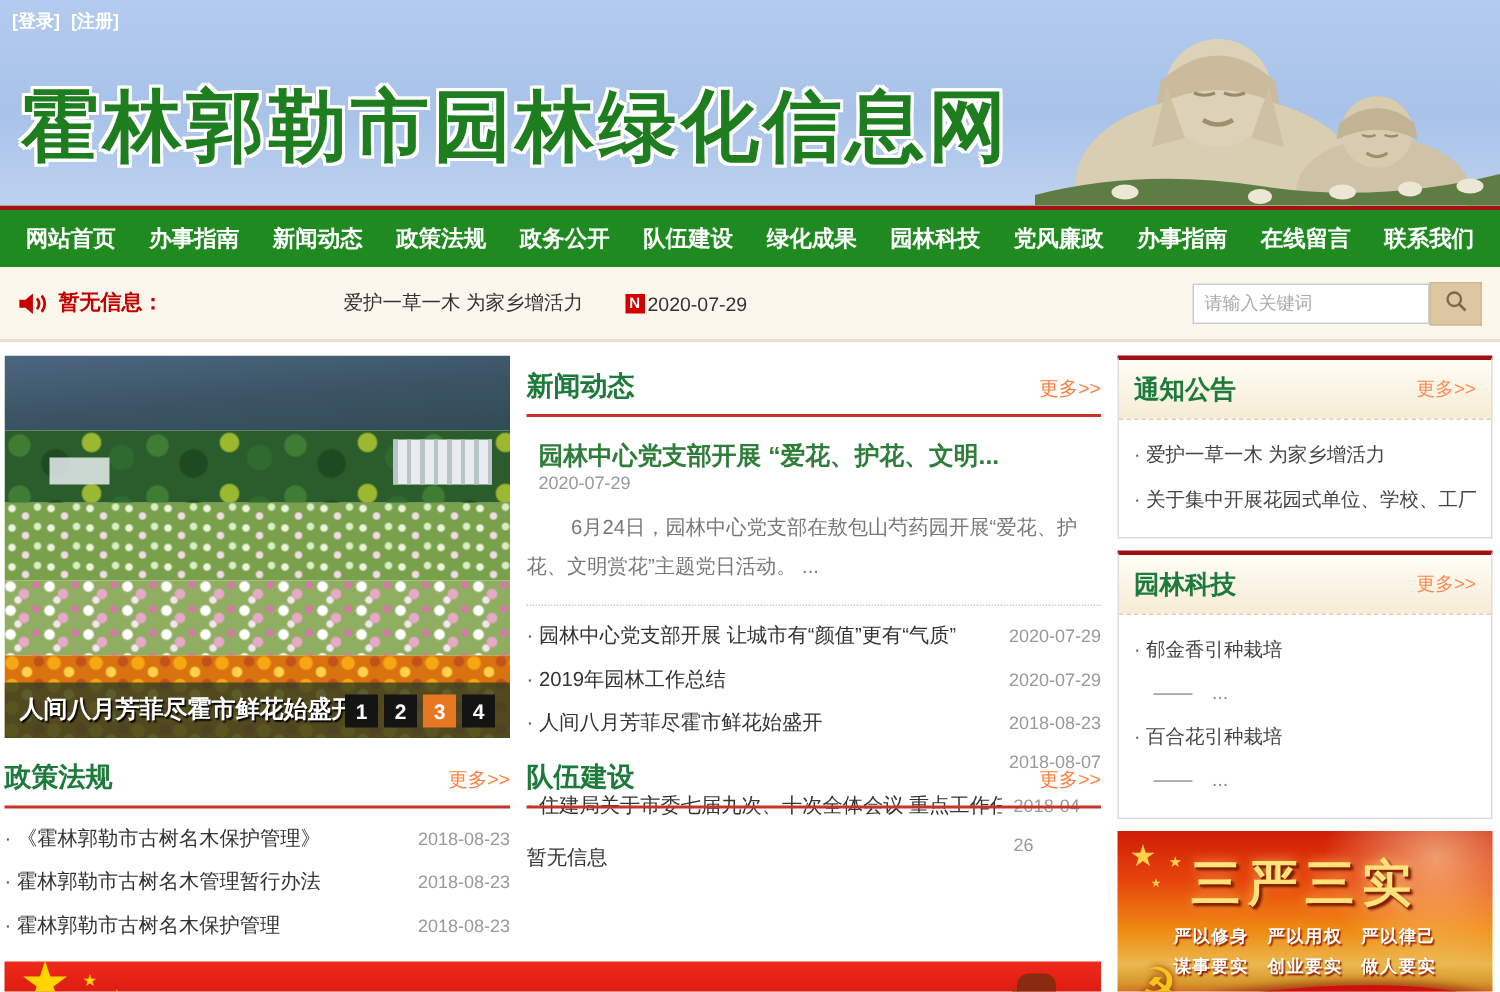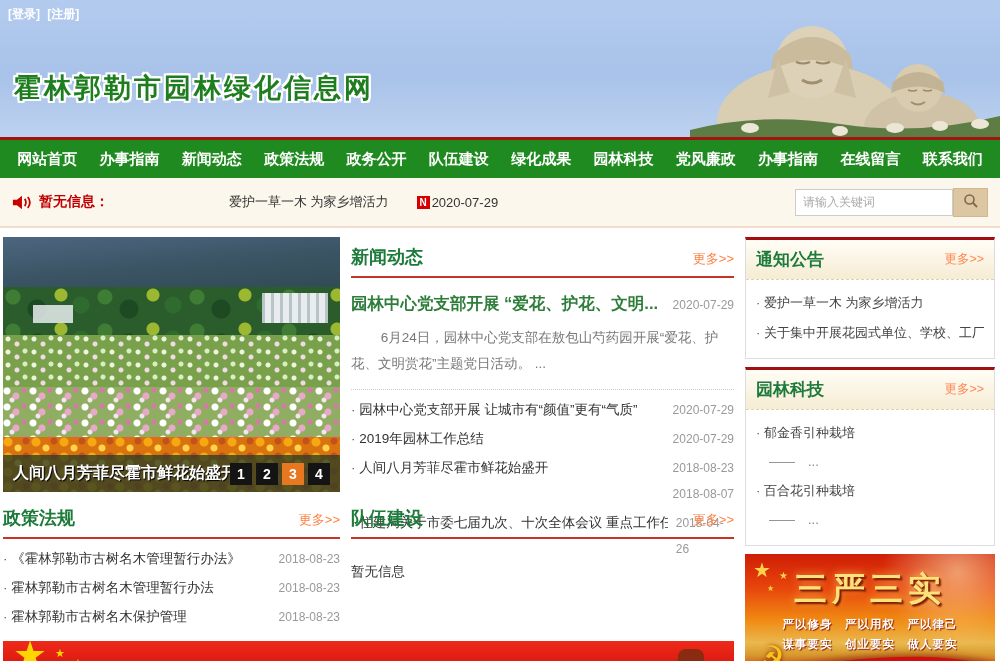--- a/index.html
+++ b/index.html
@@ -4,23 +4,23 @@
 <style>
   * { margin:0; padding:0; box-sizing:border-box; }
   html,body { width:1000px; height:661px; overflow:hidden; background:#fff;
     font-family:"Liberation Sans","DejaVu Sans",sans-serif; }
 
   
   .site-header { position:relative; height:137px;
     background:linear-gradient(180deg,#b3cbee 0%,#a8c2e9 55%,#bdd2ef 100%); }
   .auth-links { position:absolute; top:6px; left:8px; font-size:12px; font-weight:bold; color:#fff; }
   .auth-links span { margin-right:4px; cursor:pointer; }
-  .site-title { position:absolute; left:14px; top:50px; font-size:27px; font-weight:bold;
+  .site-title { position:absolute; left:14px; top:50px; font-size:52px; font-weight:bold;
     color:#1e7d1e; letter-spacing:3px;
-    text-shadow:-2px 0 #fff,2px 0 #fff,0 -2px #fff,0 2px #fff,-2px -2px #fff,2px 2px #fff,-2px 2px #fff,2px -2px #fff;margin-top:20px; }
+    text-shadow:-2px 0 #fff,2px 0 #fff,0 -2px #fff,0 2px #fff,-2px -2px #fff,2px 2px #fff,-2px 2px #fff,2px -2px #fff; }
   .statues { position:absolute; right:0; top:0; }
 
   
   .main-nav { height:41px; border-top:3px solid #a51212; background:#1f8a1f;
     display:flex; align-items:center; justify-content:space-around; padding:0 12px;gap:12px; }
   .main-nav span { color:#fff; font-weight:bold; font-size:15px; cursor:pointer; white-space:nowrap; }
 
   
   .notice-bar { height:50px; background:#fcf7ec; border-bottom:2px solid #f3dcc9;
     display:flex; align-items:center; padding:0 12px; }
@@ -81,21 +81,21 @@
   .pager { margin-left:auto; display:flex; gap:4px; }
   .pager span { width:22px; height:22px; background:#141414; color:#fff; font-size:14px; font-weight:bold;
     display:flex; align-items:center; justify-content:center; cursor:pointer; }
   .pager span.active { background:#e87722; }
 
   
   .section-head { display:flex; align-items:baseline; border-bottom:2px solid #c63427; padding-bottom:7px; }
   .section-title { font-size:18px; font-weight:bold; color:#1c7a3a; }
   .more-link { margin-left:auto; color:#ff7f40; font-size:13px; cursor:pointer; }
   .news-section { grid-column:2; grid-row:1; margin-top:8px; }
-  .featured { display:flex; align-items:baseline; margin-top:15px; }
+  .featured { display:flex; align-items:baseline; margin-top:15px;flex-direction:column; }
   .featured-title { flex:1; color:#2e7d3a; font-size:16.5px; font-weight:bold; white-space:nowrap; overflow:hidden; cursor:pointer; }
   .featured-date { color:#999; font-size:12px; margin-left:8px; }
   .summary { margin-top:10px; color:#777; font-size:13.5px; line-height:1.9; text-indent:2.2em;
     padding-bottom:13px; border-bottom:1px dotted #ccc; }
   .news-list, .pol-list { margin-top:5px; }
   .li-row { display:flex; align-items:baseline; line-height:2.15; font-size:13.5px; }
   .li-row .txt { color:#333; white-space:nowrap; overflow:hidden; cursor:pointer; }
   .li-row .txt::before { content:"· "; color:#555; }
   .li-row .dt { margin-left:auto; color:#999; font-size:12px; padding-left:8px; }
 
@@ -268,21 +268,21 @@
     </div>
   </section>
 
   <section class="policies-section">
     <div class="section-head">
       <span class="section-title">政策法规</span>
       <span class="more-link">更多&gt;&gt;</span>
     </div>
     <div class="pol-list">
       <div class="li-row">
-        <span class="txt">《霍林郭勒市古树名木管理暂行办法》</span>
+        <span class="txt">《霍林郭勒市古树名木保护管理》</span>
         <span class="dt">2018-08-23</span>
       </div>
       <div class="li-row">
         <span class="txt">霍林郭勒市古树名木管理暂行办法</span>
         <span class="dt">2018-08-23</span>
       </div>
       <div class="li-row">
         <span class="txt">霍林郭勒市古树名木保护管理</span>
         <span class="dt">2018-08-23</span>
       </div>

